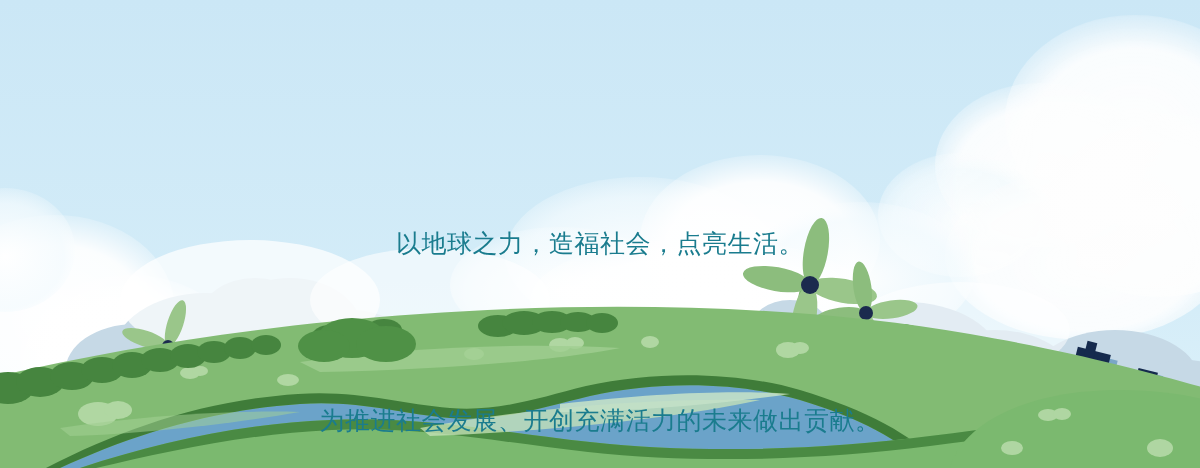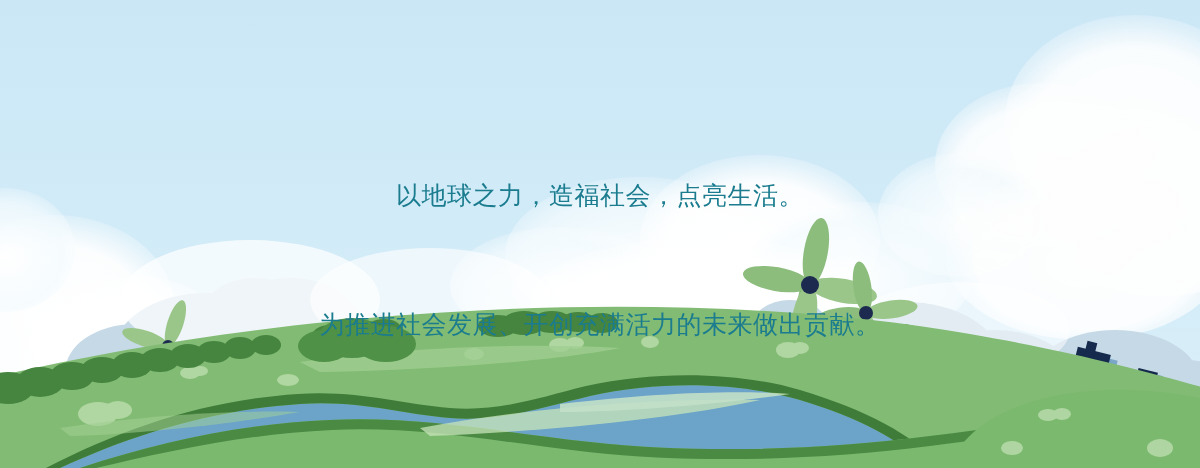--- a/index.html
+++ b/index.html
@@ -28,21 +28,21 @@
     width: 1200px;
     text-align: center;
     color: #1a7c8e;
     font-size: 25px;
     line-height: 43px;
     letter-spacing: 0.5px;
     font-family: "Liberation Sans", "DejaVu Sans", sans-serif;
     white-space: pre;
     user-select: none;
   }
-  .tl-line { display: block; }
+  .tl-line { display: block; margin-top: 48px; }
 </style>
 </head>
 <body>
 
 <div id="banner">
 
   <svg id="scene" viewBox="0 0 1200 468" xmlns="http://www.w3.org/2000/svg" preserveAspectRatio="none">
     <defs>
       <linearGradient id="skyGrad" x1="0" y1="0" x2="0" y2="1">
         <stop offset="0%" stop-color="#cbe7f6"></stop>

